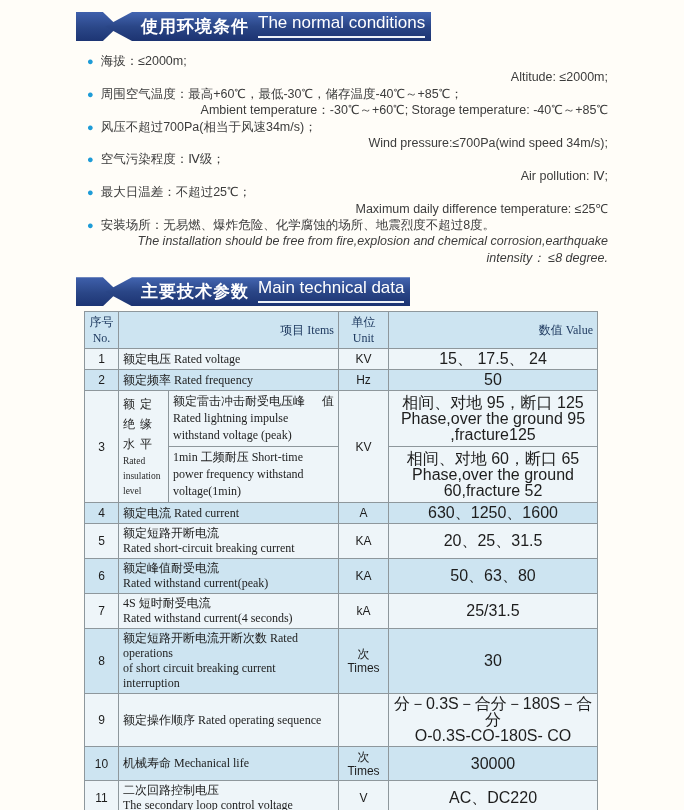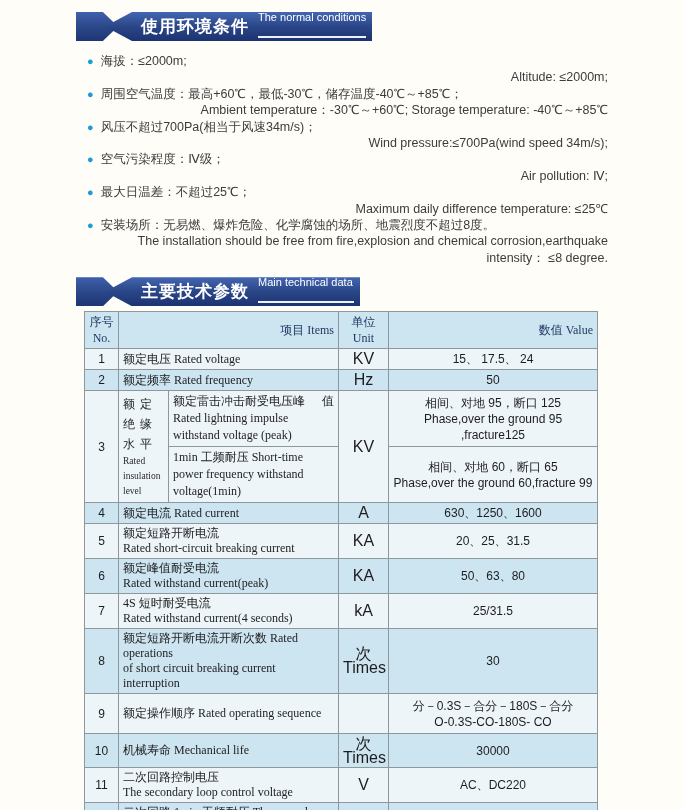--- a/index.html
+++ b/index.html
@@ -31,37 +31,37 @@
     clip-path:polygon(27px 0,100% 0,100% 100%,27px 100%,0 50%);
     display:flex;align-items:center;
     padding-left:36px;box-sizing:border-box;
   }
   .banner-cn{
     color:#ffffff;font-size:17px;font-weight:bold;letter-spacing:1px;
     white-space:nowrap;
   }
   .banner-en{
     flex:1;align-self:flex-end;
-    color:#ffffff;font-size:11px;
+    color:#ffffff;font-size:17px;
     margin:0 6px 3px 9px;
-    padding-bottom:13px;
+    padding-bottom:3px;
     border-bottom:2px solid #eef2f8;
     white-space:nowrap;
   }
   
   .conditions{
     margin:12px 0 0 84px;
     width:524px;
     font-size:12.5px;
     line-height:16.4px;
   }
   .cond-cn{display:flex;align-items:baseline;padding-left:3px;}
   .bullet{color:#1e9cd7;font-size:11px;margin-right:7px;flex:0 0 auto;}
   .cond-en{padding-left:0;text-align:right;}
-  .cond-en.para{text-indent:24px;}
+  .cond-en.para{text-indent:24px;font-style:italic;}
   
   table.spec{
     margin:5px 0 0 84px;
     width:513px;
     border-collapse:collapse;
     table-layout:fixed;
     font-family:"Liberation Serif",serif;
     font-size:12px;
     color:#1d1d1d;
     border:1px solid #6f7a80;
@@ -79,22 +79,22 @@
   tr.h20{height:20px;}
   tr.h34{height:34px;}
   tr.h40{height:40px;}
   tr.h45{height:45px;}
   th{color:#1f3a60;}
   .c-no,.c-unit{text-align:center;}
   .c-item{text-align:right;padding-left:11px;}
   .c-val{text-align:right;}
   td.no{text-align:center;font-family:"Liberation Sans",sans-serif;font-size:12px;}
   td.item{text-align:left;padding-left:10px;line-height:15px;}
-  td.unit{text-align:center;font-family:"Liberation Sans",sans-serif;font-size:16px;line-height:14px;}
-  td.val{text-align:center;font-family:"Liberation Sans",sans-serif;font-size:12px;line-height:16px;}
+  td.unit{text-align:center;font-family:"Liberation Sans",sans-serif;font-size:12px;line-height:14px;}
+  td.val{text-align:center;font-family:"Liberation Sans",sans-serif;font-size:16px;line-height:16px;}
   td.val .v2{display:block;}
   .u2{display:block;}
   td.group{text-align:left;padding-left:7px;vertical-align:middle;}
   .g-cn{font-size:12px;line-height:20px;letter-spacing:1px;}
   .g-en{font-size:9.5px;line-height:15px;color:#2a2a2a;}
   td.item .l2{display:block;}
   td.item.sub{line-height:17px;}
   .sub-cn{display:flex;justify-content:space-between;}
 </style>
 </head>
@@ -195,21 +195,21 @@
         <div>Rated lightning impulse withstand voltage (peak)</div>
       </td>
       <td class="unit" rowspan="2">KV</td>
       <td class="val">
         <span>相间、对地 95，断口 125</span><span class="v2">Phase,over the ground 95 ,fracture125</span>
       </td>
     </tr>
     <tr class="lite h45">
       <td class="item sub">1min 工频耐压  Short-time power frequency withstand voltage(1min)</td>
       <td class="val">
-        <span>相间、对地 60，断口 65</span><span class="v2">Phase,over the ground 60,fracture 99</span>
+        <span>相间、对地 60，断口 65</span><span class="v2">Phase,over the ground 60,fracture 52</span>
       </td>
     </tr>
 
     <tr class="blue h20">
       <td class="no">4</td>
       <td class="item" colspan="2"><span>额定电流 Rated current</span><span class="l2"></span></td>
       <td class="unit"><span>A</span><span class="u2"></span></td>
       <td class="val"><span>630、1250、1600</span><span class="v2"></span></td>
     </tr>
 

